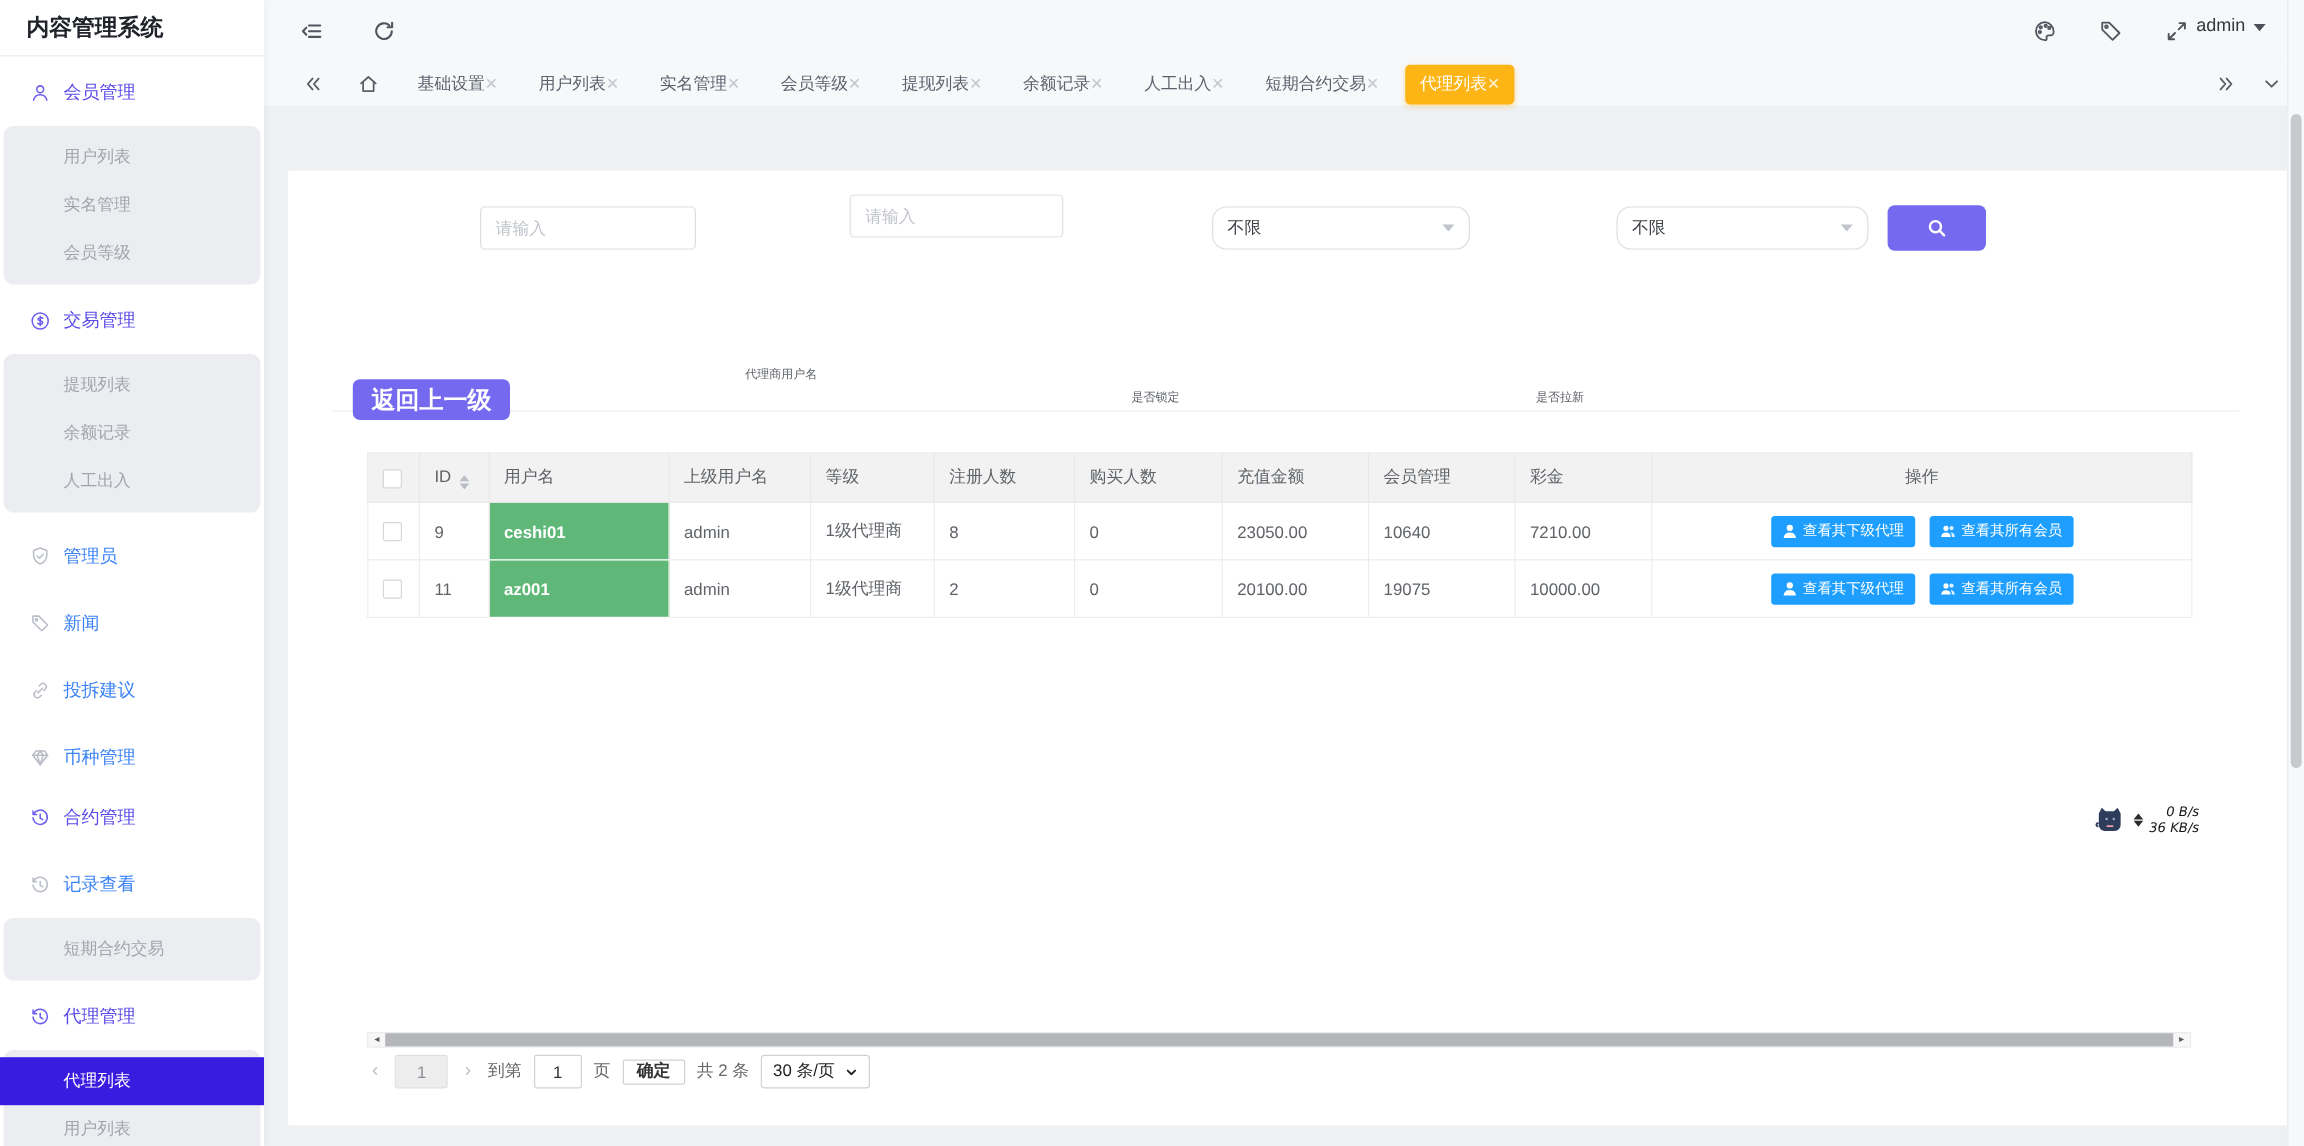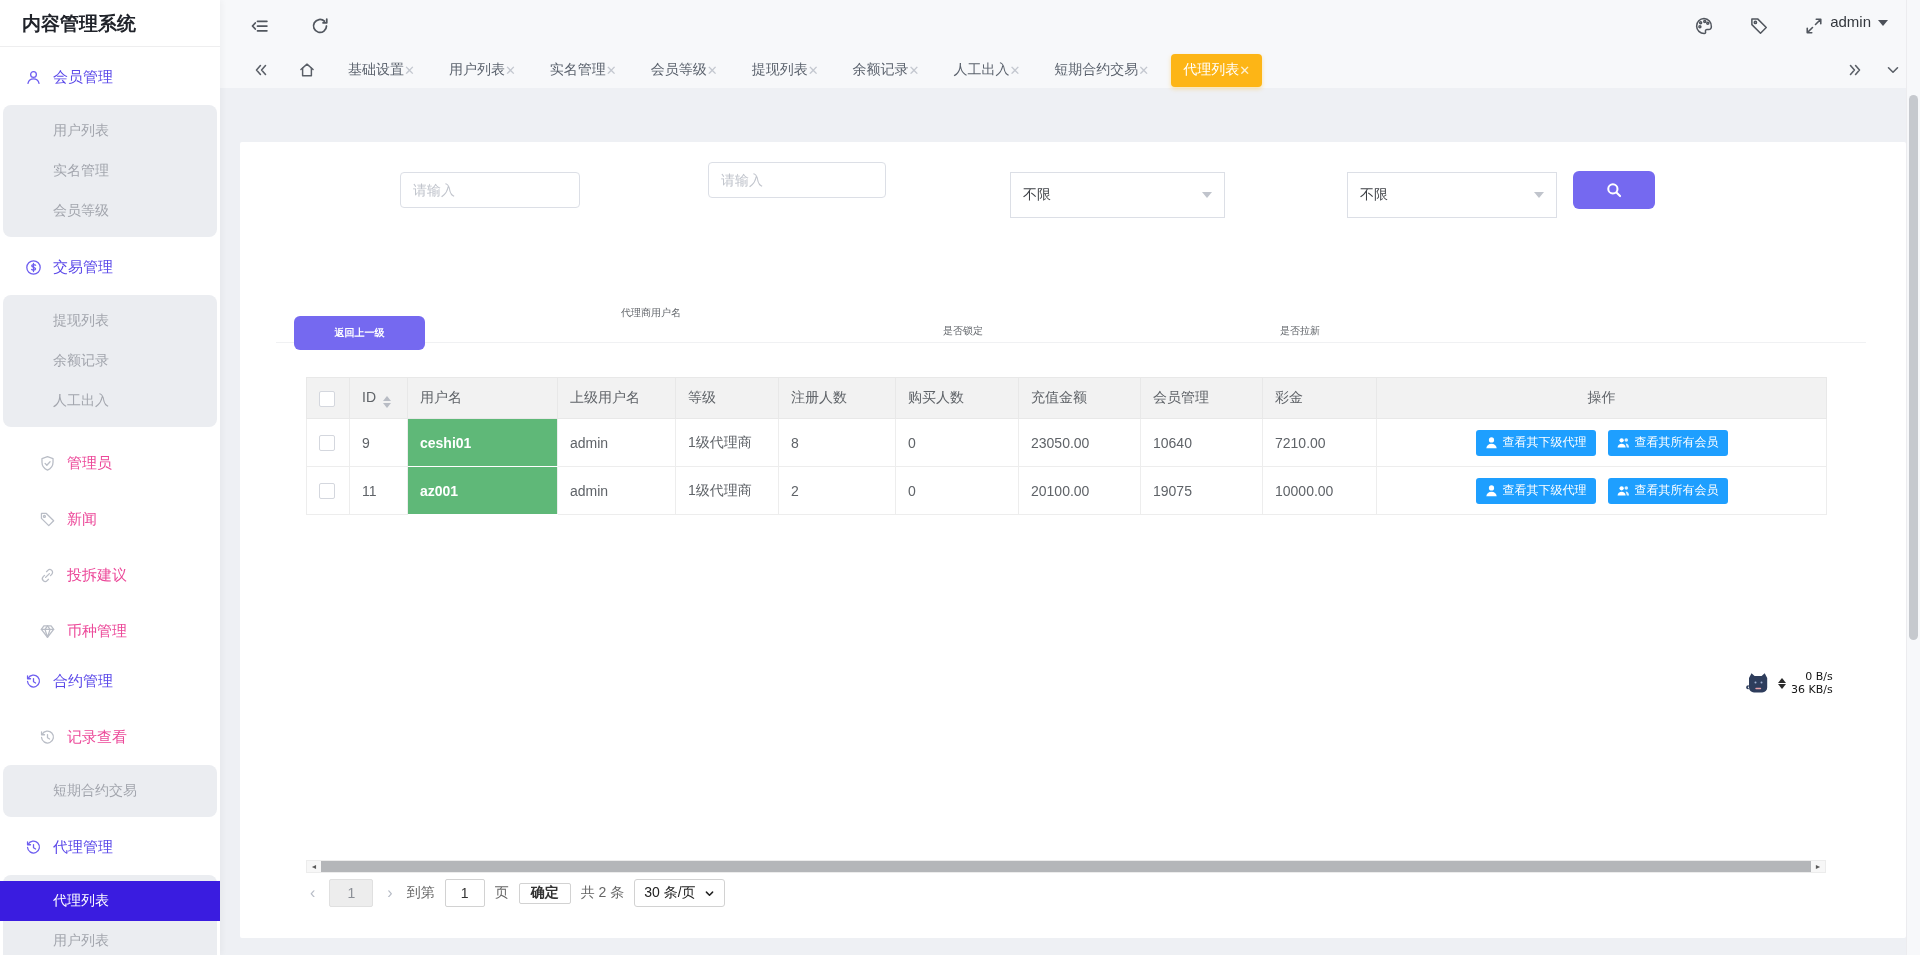--- a/index.html
+++ b/index.html
@@ -7,21 +7,21 @@
   body { font-family:"Liberation Sans","DejaVu Sans",sans-serif; }
   .screen { position:relative; width:1920px; height:955px; background:#eef0f4; overflow:hidden; color:#333; }
 
   
   .sidebar { position:absolute; left:0; top:0; width:220px; height:955px; background:#fff; box-shadow:2px 0 6px rgba(0,0,0,.04); z-index:5; }
   .sb-title { height:47px; line-height:47px; padding-left:22px; font-size:19px; font-weight:bold; color:#20232a; border-bottom:1px solid #eeeeef; }
   .sb-nav { position:relative; }
   .sb-row { display:flex; align-items:center; height:40px; cursor:pointer; }
   .sb-group { padding-left:25px; color:#5b49e9; font-size:15px; gap:11px; margin-top:10px; }
   .sb-group .sb-ic { width:17px; height:17px; color:#6d5df0; flex:0 0 17px; }
-  .sb-item { padding-left:39px; color:#ec4899; font-size:15px; gap:11px; margin-top:16px; }
+  .sb-item { padding-left:25px; color:#3b82f6; font-size:15px; gap:11px; margin-top:16px; }
   .sb-item .sb-ic { width:17px; height:17px; color:#b9bdc6; flex:0 0 17px; }
   .sb-block { background:#ebedf1; border-radius:8px; margin:8px 3px 0 3px; padding:6px 0; }
   .sb-sub { padding-left:50px; color:#a2a5ad; font-size:14px; }
   .sb-sub.active { background:#3a1ce0; color:#fff; margin:0 -3px; padding-left:53px; }
   .sb-ic svg { width:100%; height:100%; display:block; }
 
   
   .topbar { position:absolute; left:220px; top:0; width:1700px; height:52px; background:#f7f8fa; }
   .tb-ic { position:absolute; width:20px; height:20px; top:16px; color:#51565e; cursor:pointer; }
   .tb-ic svg { width:100%; height:100%; }
@@ -37,25 +37,25 @@
   .tab .tab-x { color:#c3c7cf; font-size:13px; }
   .tab.active { background:#fdb516; color:#fff; height:33px; border-radius:4px; box-shadow:0 2px 4px rgba(253,181,22,.35); }
   .tab.active .tab-x { color:rgba(255,255,255,.8); }
 
   
   .card { position:absolute; left:240px; top:142px; width:1666px; height:796px; background:#fff; border-radius:2px; }
   .filter-divider { position:absolute; left:36px; right:40px; top:200px; height:1px; background:#f0f1f3; }
   .f-label { position:absolute; font-size:10px; color:#5f6368; }
   .f-input { position:absolute; height:36px; border:1px solid #dcdfe6; border-radius:4px; background:#fff; font-size:14px; color:#333; padding:0 12px; outline:none; font-family:inherit; }
   .f-input::placeholder { color:#c0c4cc; }
-  .f-select { position:absolute; height:46px; border:1px solid #dcdfe6; border-radius:0; background:#fff; display:flex; align-items:center; justify-content:space-between; padding:0 12px; font-size:14px; color:#3c3f44; cursor:pointer; }
+  .f-select { position:absolute; height:36px; border:1px solid #dcdfe6; border-radius:12px; background:#fff; display:flex; align-items:center; justify-content:space-between; padding:0 12px; font-size:14px; color:#3c3f44; cursor:pointer; }
   .f-select .sel-caret { width:0; height:0; border-left:5px solid transparent; border-right:5px solid transparent; border-top:6px solid #c0c4cc; }
   .search-btn { position:absolute; left:1333px; top:29px; width:82px; height:38px; background:#7569f0; border:none; border-radius:6px; cursor:pointer; display:flex; align-items:center; justify-content:center; }
   .search-btn svg { width:18px; height:18px; color:#fff; }
-  .back-btn { position:absolute; left:54px; top:174px; width:131px; height:34px; background:#7569f0; color:#fff; border:none; border-radius:6px; font-size:10px; font-weight:bold; cursor:pointer; font-family:inherit; }
+  .back-btn { position:absolute; left:54px; top:174px; width:131px; height:34px; background:#7569f0; color:#fff; border:none; border-radius:6px; font-size:20px; font-weight:bold; cursor:pointer; font-family:inherit; }
 
   
   .tbl-wrap { position:absolute; left:66px; top:235px; width:1520px; }
   table.grid { border-collapse:collapse; table-layout:fixed; width:1520px; }
   table.grid th { height:41px; background:#f2f2f2; border:1px solid #e8e8e8; font-size:14px; font-weight:normal; color:#5f6368; text-align:left; padding:0 12px; }
   table.grid td { height:48px; border:1px solid #ededed; font-size:14px; color:#5f6368; padding:0 12px; background:#fff; }
   table.grid th.c-actions, table.grid td.c-actions { text-align:center; }
   td.cell-user { background:#5FB878 !important; color:#fff !important; font-weight:bold; border-bottom:1px solid #fff !important; border-top:1px solid #fff !important; }
   .chk { width:16px; height:16px; border:1px solid #d4d7de; border-radius:2px; background:#fff; display:inline-block; cursor:pointer; vertical-align:middle; }
   .sort-caret { display:inline-flex; flex-direction:column; gap:2px; margin-left:7px; vertical-align:1px; }
@@ -81,21 +81,21 @@
   .vscroll { position:absolute; right:0; top:0; width:14px; height:955px; background:#f7f8fa; border-left:1px solid #ececef; z-index:20; }
   .vs-thumb { position:absolute; left:2px; width:9px; top:95px; height:545px; background:#c6c9ce; border-radius:5px; cursor:pointer; }
 
   
   .net { position:absolute; left:1506px; top:528px; display:flex; align-items:center; gap:5px; cursor:pointer; }
   .net-cat svg { width:27px; height:25px; display:block; }
   .net-arrows { display:flex; flex-direction:column; gap:1px; }
   .net-arrows i { width:0; height:0; border-left:4px solid transparent; border-right:4px solid transparent; display:block; }
   .net-arrows .up { border-bottom:5px solid #2b2b2b; }
   .net-arrows .dn { border-top:5px solid #2b2b2b; }
-  .net-text { font-size:11px; line-height:13px; color:#141414; text-align:right; font-family:"DejaVu Sans",sans-serif; }
+  .net-text { font-size:11px; line-height:13px; color:#141414; text-align:right; font-family:"DejaVu Sans",sans-serif;font-style:italic; }
 </style>
 </head>
 <body>
 
 <div class="screen">
 
   <aside class="sidebar">
     <div class="sb-title">内容管理系统</div>
     <nav class="sb-nav" id="sbNav">
         <div class="sb-row sb-group">

